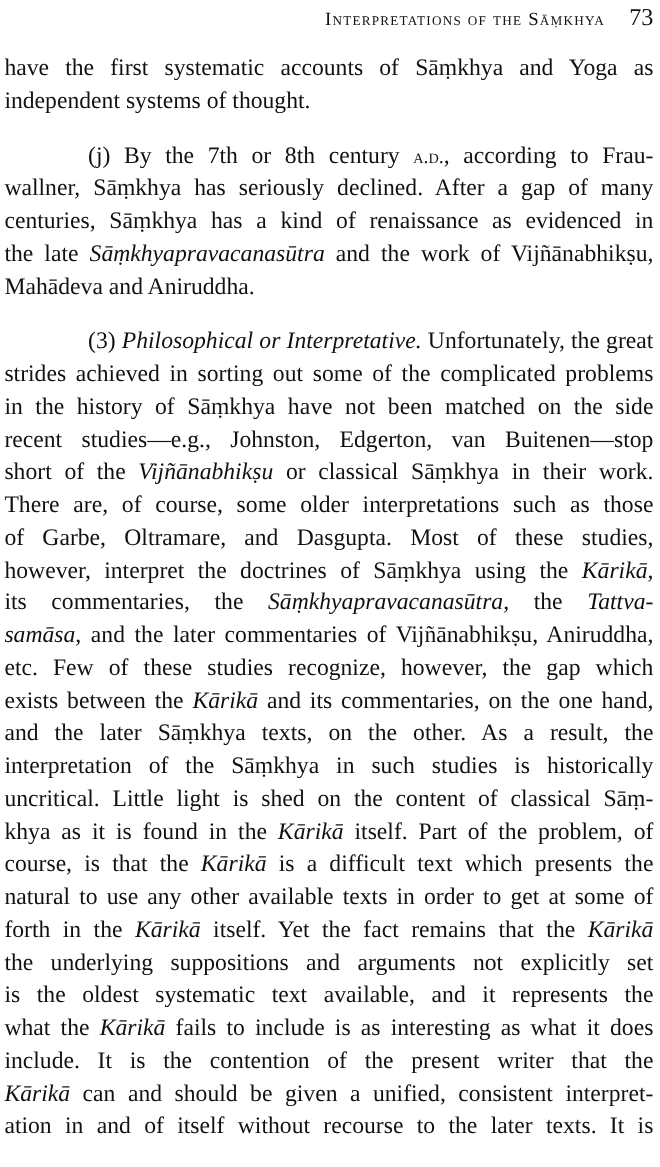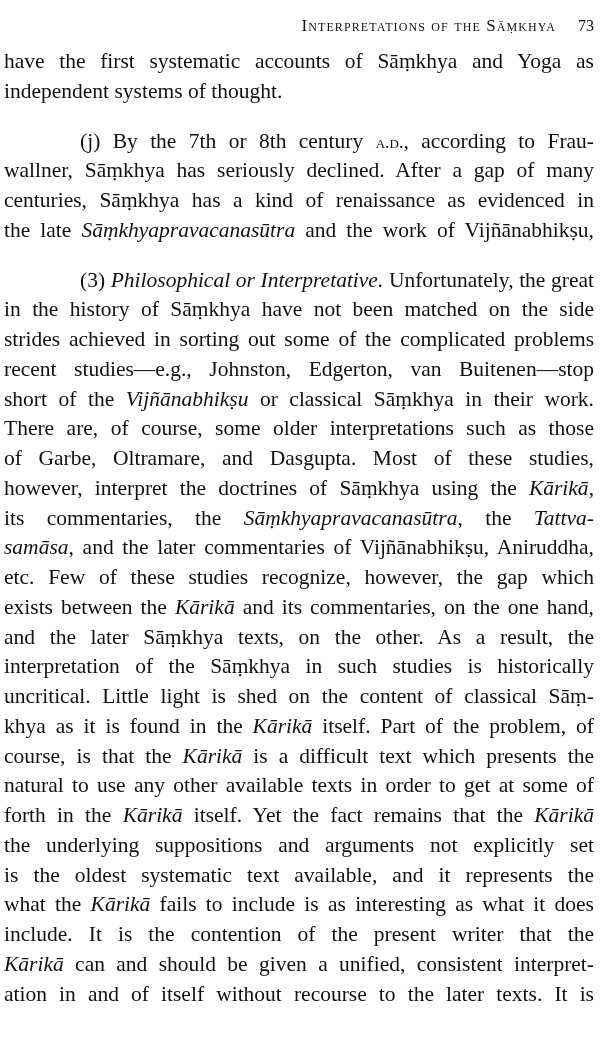--- a/index.html
+++ b/index.html
@@ -1,21 +1,21 @@
 <!DOCTYPE html>
 <html><head>
 <meta charset="utf-8">
 <style>
   html, body { margin:0; padding:0; background:#ffffff; }
   body { width:600px; height:1061px; overflow:hidden; position:relative;
          font-family:"Liberation Serif","DejaVu Serif",serif; color:#111; }
-  .header { position:absolute; top:16px; left:0; width:594px; height:26px;
+  .header { position:absolute; top:3px; left:0; width:594px; height:26px;
             display:flex; justify-content:flex-end; align-items:baseline; }
   .header .title { font-variant:small-caps; font-size:17px; letter-spacing:1.1px; margin-right:22px; }
-  .header .pageno { font-size:16px; }
+  .header .pageno { font-size:22px; }
   .body { position:absolute; top:47px; left:4px; width:590px; }
   .line { height:29.75px; line-height:29.75px; font-size:21.5px; white-space:nowrap;
           text-align:justify; text-align-last:justify; }
   .line.last { text-align-last:left; }
   .line.indent { padding-left:76px;margin-top:20px; }
   i { font-style:italic; }
   .sc { font-variant:small-caps; font-size:18px; }
 </style>
 </head>
 <body>
@@ -25,23 +25,24 @@
   <span class="pageno">73</span>
 </div>
 
 <div class="body" id="body">
     <div class="line">have the first systematic accounts of Sāṃkhya and Yoga as</div>
     <div class="line last">independent systems of thought.</div>
     <div class="line indent">(j) By the 7th or 8th century <span class="sc">a.d.</span>, according to Frau-</div>
     <div class="line">wallner, Sāṃkhya has seriously declined.  After a gap of many</div>
     <div class="line">centuries, Sāṃkhya has a kind of renaissance as evidenced in</div>
     <div class="line">the late <i>Sāṃkhyapravacanasūtra</i> and the work of Vijñānabhikṣu,</div>
+    <div class="line last">Mahādeva and Aniruddha.</div>
     <div class="line indent">(3) <i>Philosophical or Interpretative.</i>  Unfortunately, the great</div>
+    <div class="line">strides achieved in sorting out some of the complicated problems</div>
     <div class="line">in the history of Sāṃkhya have not been matched on the side</div>
-    <div class="line">strides achieved in sorting out some of the complicated problems</div>
     <div class="line">recent studies—e.g., Johnston, Edgerton, van Buitenen—stop</div>
     <div class="line">short of the <i>Vijñānabhikṣu</i> or classical Sāṃkhya in their work.</div>
     <div class="line">There are, of course, some older interpretations such as those</div>
     <div class="line">of Garbe, Oltramare, and Dasgupta. Most of these studies,</div>
     <div class="line">however, interpret the doctrines of Sāṃkhya using the <i>Kārikā</i>,</div>
     <div class="line">its commentaries, the <i>Sāṃkhyapravacanasūtra</i>, the <i>Tattva-</i></div>
     <div class="line"><i>samāsa</i>, and the later commentaries of Vijñānabhikṣu, Aniruddha,</div>
     <div class="line">etc.  Few of these studies recognize, however, the gap which</div>
     <div class="line">exists between the <i>Kārikā</i> and its commentaries, on the one hand,</div>
     <div class="line">and the later Sāṃkhya texts, on the other.  As a result, the</div>

